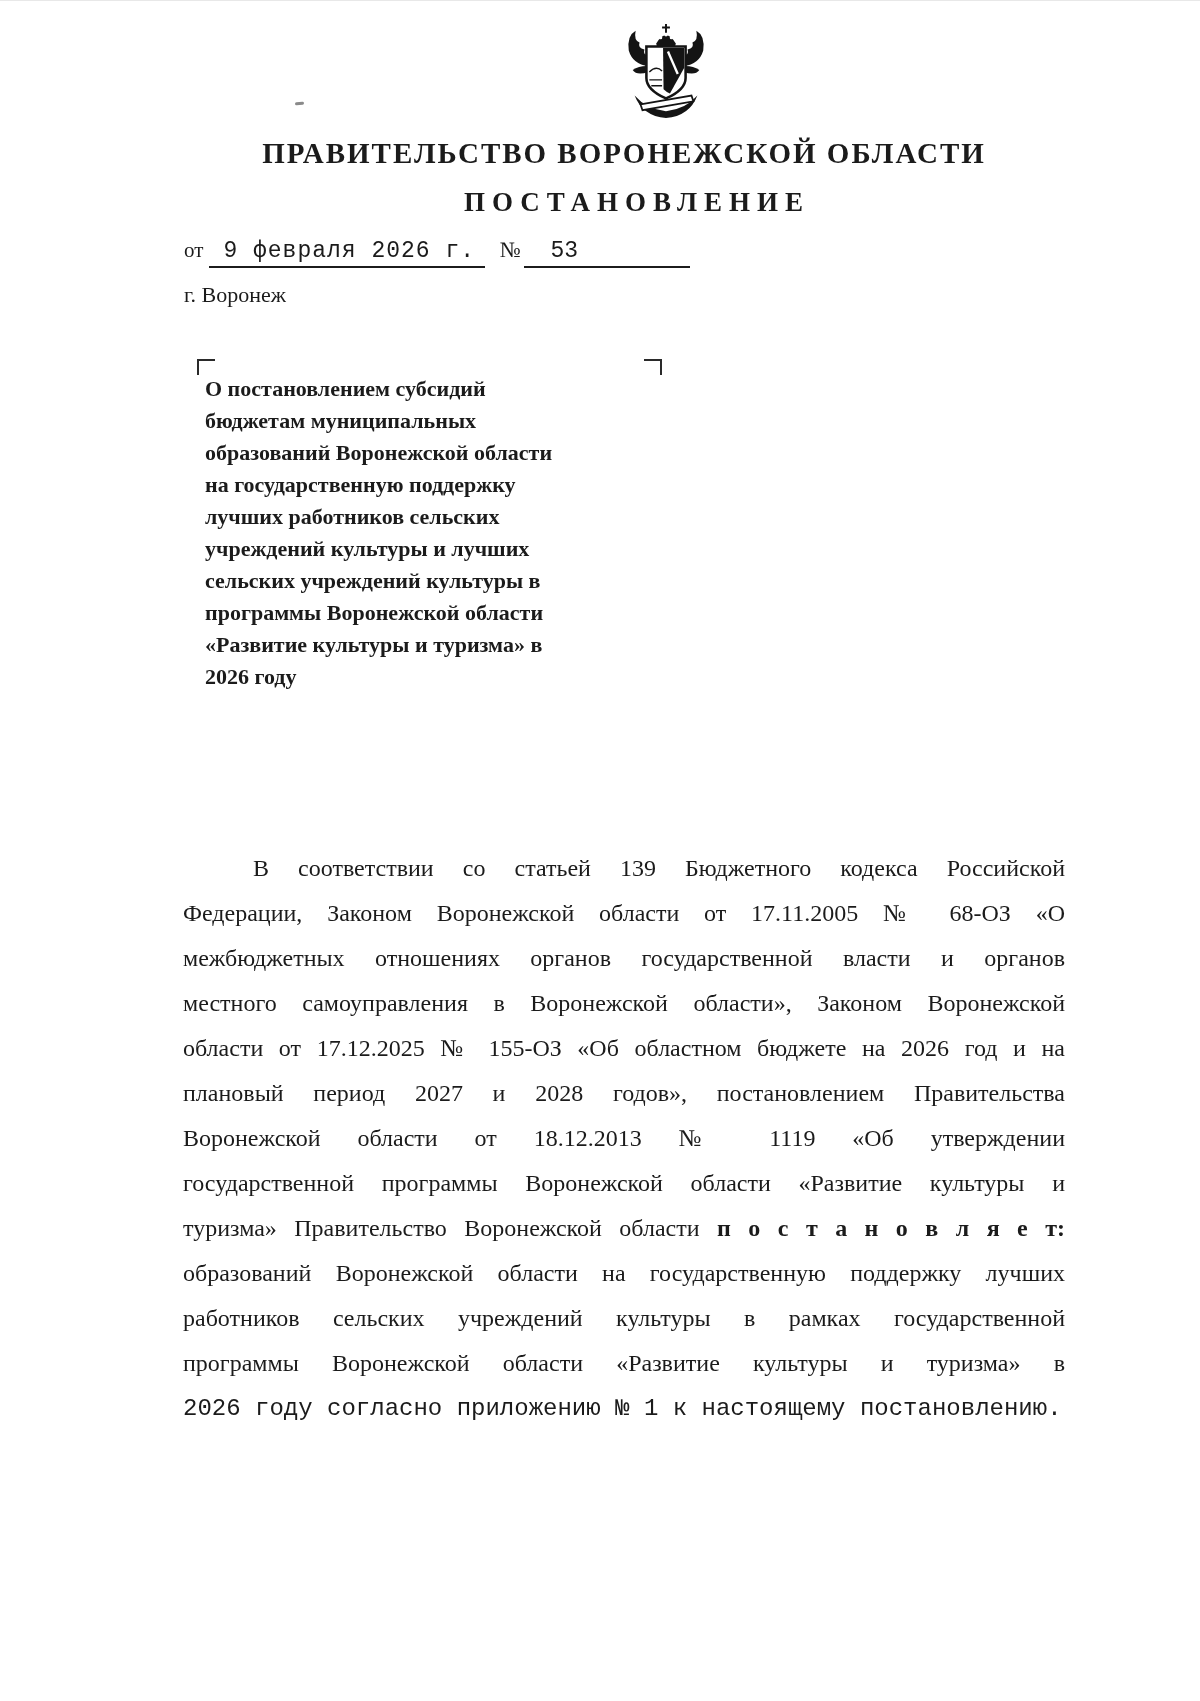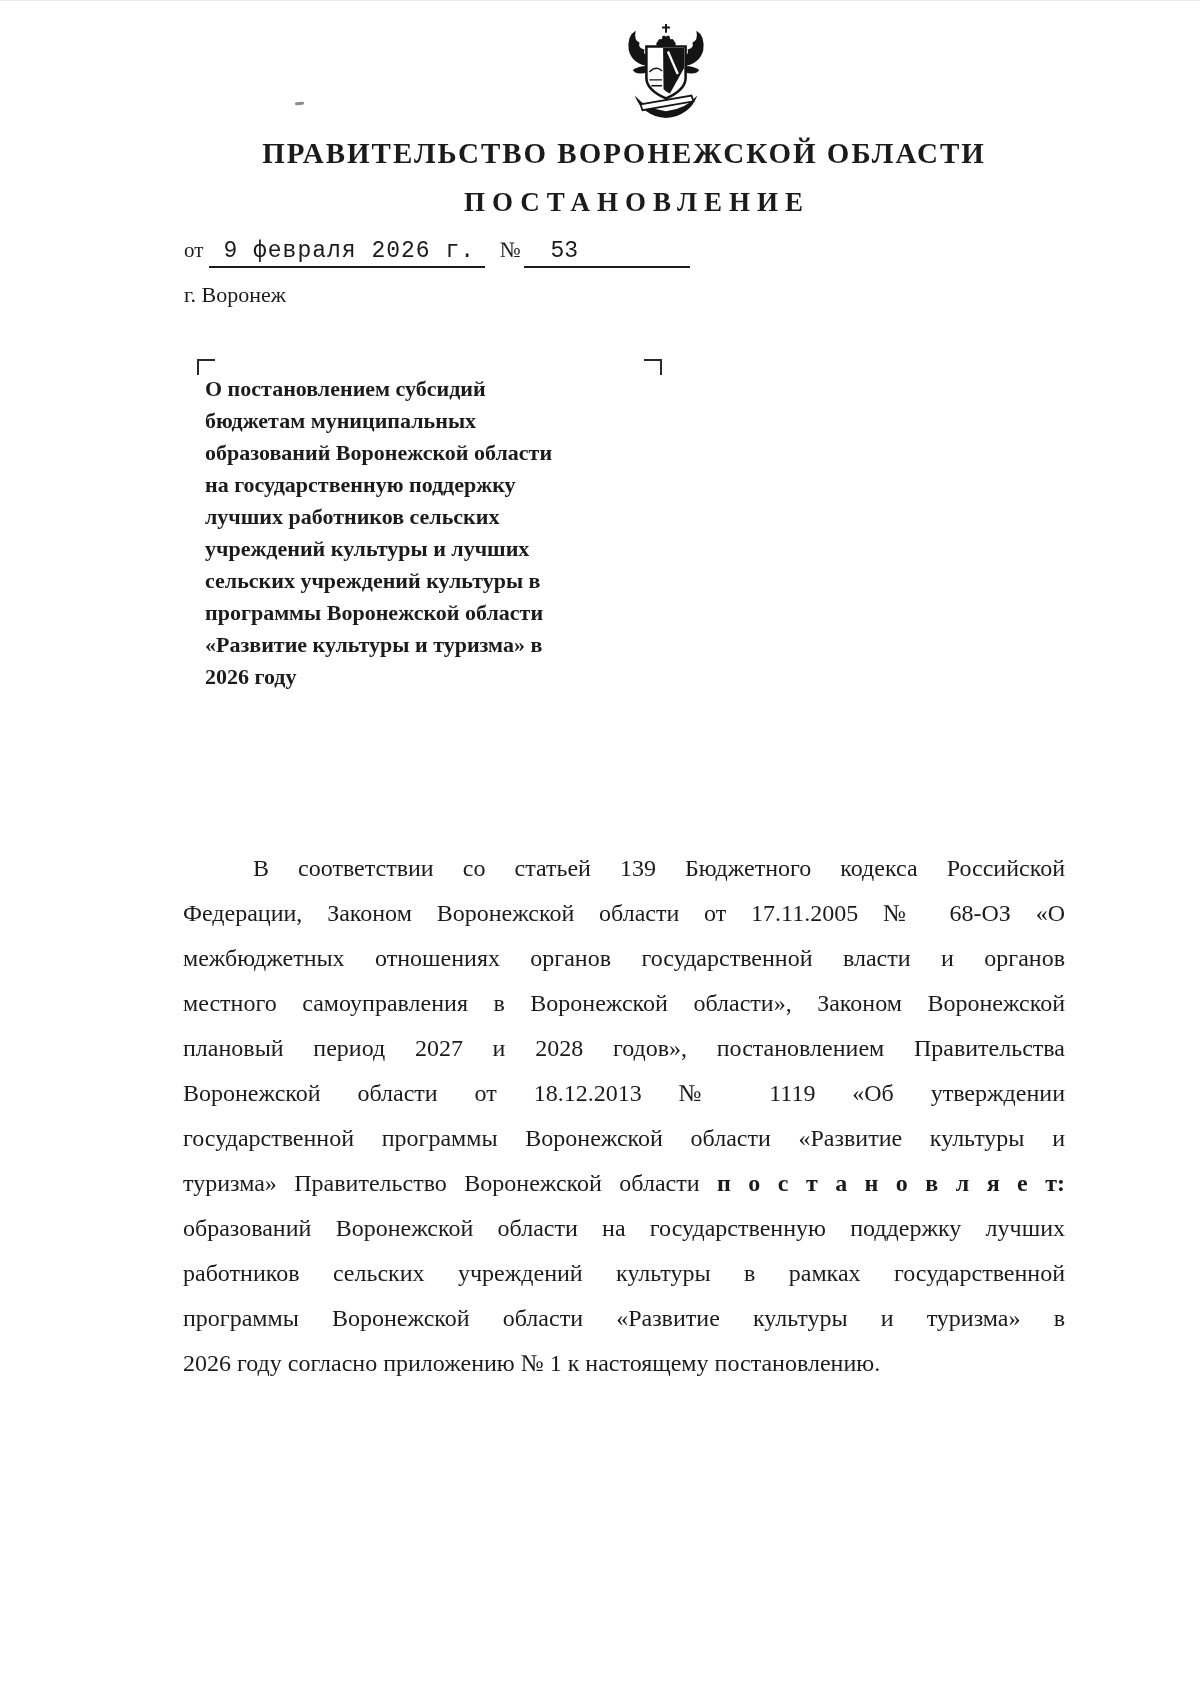--- a/index.html
+++ b/index.html
@@ -55,21 +55,21 @@
     position:absolute;left:183px;top:845px;width:882px;
     font-size:24px;line-height:45px;
   }
   .body-line{
     height:45px;
     text-align:justify;text-align-last:justify;
     text-justify:inter-word;
     white-space:nowrap;
   }
   .body-line.indent{padding-left:70px;}
-  .body-line.noexpand{text-align-last:left;white-space:normal;}
+  .body-line.noexpand{text-align-last:left;white-space:normal;font-family:Liberation Mono, monospace;}
   .resolve{font-weight:bold;}
 </style>
 </head>
 <body>
 
 <div class="page">
 
   <svg class="emblem" viewBox="0 0 120 100" xmlns="http://www.w3.org/2000/svg">
 
     <path d="M60,1 v9 M56,4.5 h8" stroke="#141414" stroke-width="2" fill="none"></path>
@@ -124,20 +124,21 @@
     <div>программы Воронежской области</div>
     <div>«Развитие культуры и туризма» в</div>
     <div>2026 году</div>
   </div>
 
   <div class="body-text">
     <div class="body-line indent">В соответствии со статьей 139 Бюджетного кодекса Российской</div>
     <div class="body-line">Федерации, Законом Воронежской области от 17.11.2005 № 68-ОЗ «О</div>
     <div class="body-line">межбюджетных отношениях органов государственной власти и органов</div>
     <div class="body-line">местного самоуправления в Воронежской области», Законом Воронежской</div>
+    <div class="body-line">области от 17.12.2025 № 155-ОЗ «Об областном бюджете на 2026 год и на</div>
     <div class="body-line">плановый период 2027 и 2028 годов», постановлением Правительства</div>
     <div class="body-line">Воронежской области от 18.12.2013 № 1119 «Об утверждении</div>
     <div class="body-line">государственной программы Воронежской области «Развитие культуры и</div>
     <div class="body-line"><span>туризма» Правительство Воронежской области</span> <span class="resolve">п о с т а н о в л я е т:</span></div>
     <div class="body-line">образований Воронежской области на государственную поддержку лучших</div>
     <div class="body-line">работников сельских учреждений культуры в рамках государственной</div>
     <div class="body-line">программы Воронежской области «Развитие культуры и туризма» в</div>
     <div class="body-line noexpand">2026 году согласно приложению № 1 к настоящему постановлению.</div>
   </div>
 

